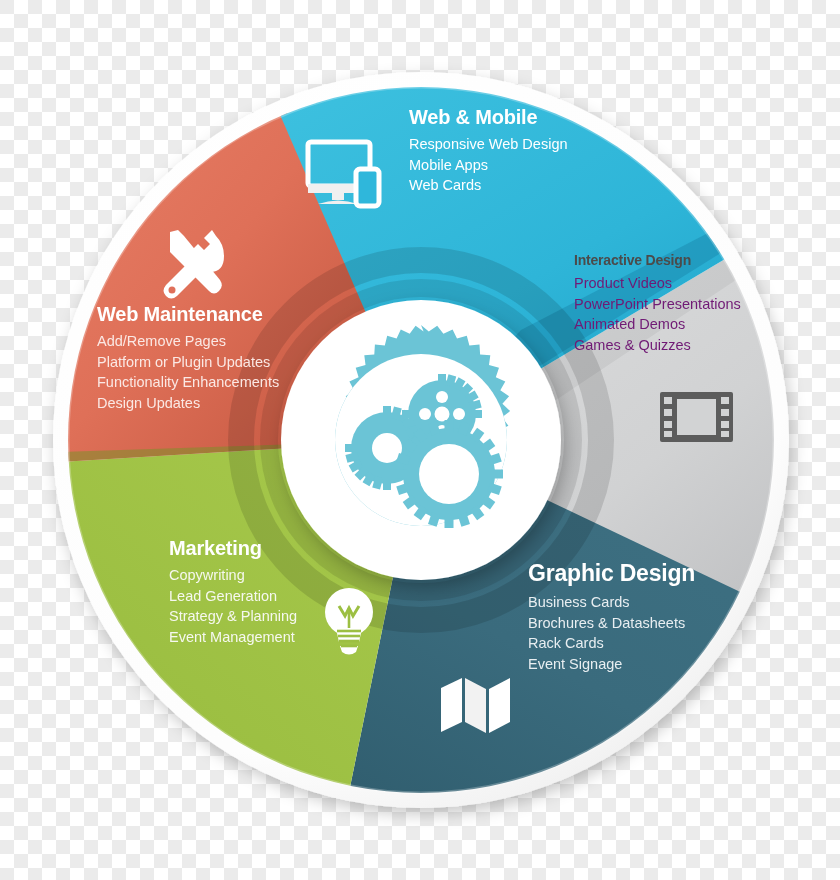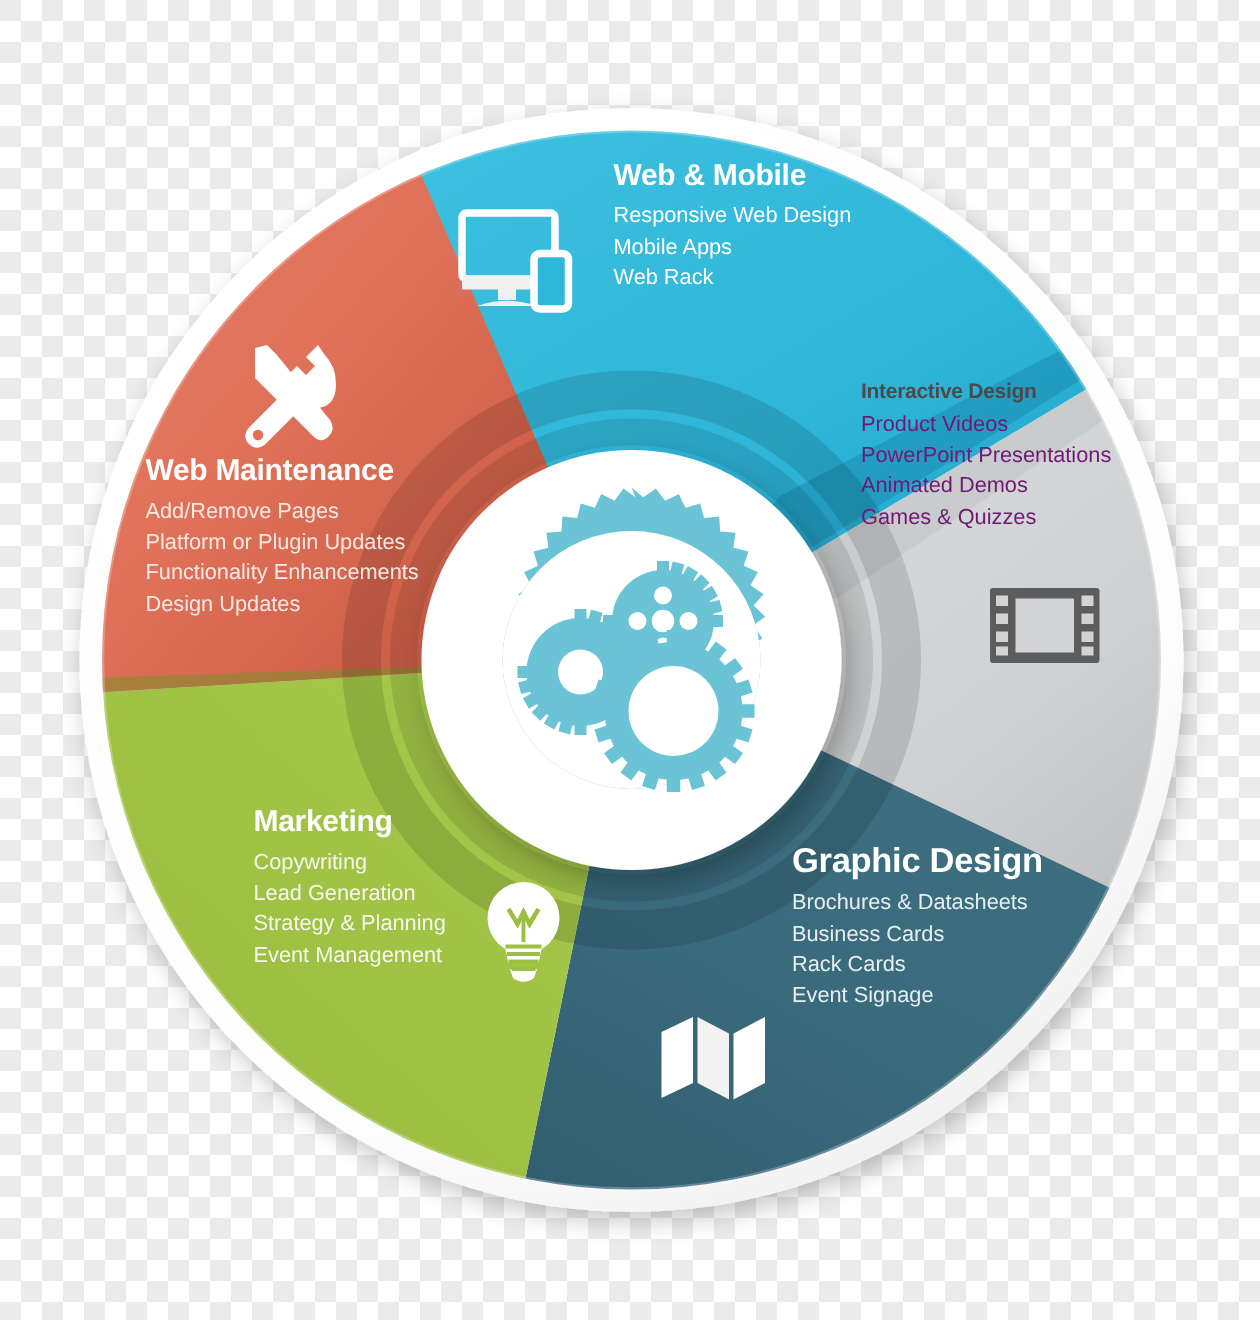--- a/index.html
+++ b/index.html
@@ -263,35 +263,35 @@
       <path d="M 0 10 L 21 0 L 21 44 L 0 54 Z" fill="#ffffff"></path>
       <path d="M 24 0 L 45 11 L 45 55 L 24 44 Z" fill="#f2f2f2"></path>
       <path d="M 48 11 L 69 0 L 69 44 L 48 55 Z" fill="#ffffff"></path>
     </g>
   </svg>
 
   <div class="txtblock sec-web" style="left:408px;top:106px;">
     <p class="title">Web &amp; Mobile</p>
     <p class="item">Responsive Web Design</p>
     <p class="item">Mobile Apps</p>
-    <p class="item">Web Rack</p>
+    <p class="item">Web Cards</p>
   </div>
 
   <div class="txtblock sec-inter" style="left:573px;top:252px;">
     <p class="title">Interactive Design</p>
     <p class="item">Product Videos</p>
     <p class="item">PowerPoint Presentations</p>
     <p class="item">Animated Demos</p>
     <p class="item">Games &amp; Quizzes</p>
   </div>
 
   <div class="txtblock sec-graphic" style="left:527px;top:560px;">
     <p class="title">Graphic Design</p>
+    <p class="item">Business Cards</p>
     <p class="item">Brochures &amp; Datasheets</p>
-    <p class="item">Business Cards</p>
     <p class="item">Rack Cards</p>
     <p class="item">Event Signage</p>
   </div>
 
   <div class="txtblock sec-market" style="left:168px;top:537px;">
     <p class="title">Marketing</p>
     <p class="item">Copywriting</p>
     <p class="item">Lead Generation</p>
     <p class="item">Strategy &amp; Planning</p>
     <p class="item">Event Management</p>

